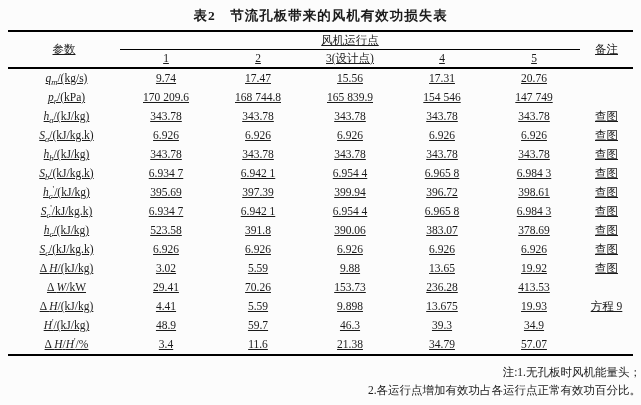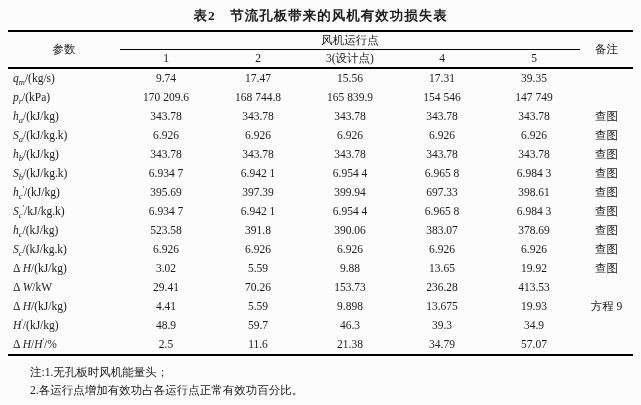--- a/index.html
+++ b/index.html
@@ -18,42 +18,44 @@
     font-weight:bold;
     letter-spacing:1px;
   }
   table{
     border-collapse:collapse;
     table-layout:fixed;
     width:625px;
     margin:5px 0 0 8px;
     border-top:2.5px solid #000;
     border-bottom:2.5px solid #000;
+    text-decoration:underline;
   }
   th,td{
     padding:0;
     font-weight:normal;
     font-size:11.5px;
     text-align:center;
     height:19px;
     line-height:19px;
     white-space:nowrap;
     overflow:hidden;
   }
   thead th{height:17px;line-height:17px;border-bottom:2.5px solid #000;}
   thead th.group-h{border-bottom:1.5px solid #000;}
-  tbody td.param{text-align:left;padding-left:5px;}
+  tbody td.param{text-align:center;padding-left:5px;}
   .it{font-style:italic;}
   sub,sup{font-size:8.5px;line-height:0;}
   sub{vertical-align:-2.5px;}
   sup{vertical-align:4px;}
   .notes{
     margin:7px 0 0 30px;
     font-size:11.5px;
     line-height:1.6;
+    text-align:right;
   }
   .note2{}
 </style>
 </head>
 <body>
 
 <div class="page">
 
   <div class="title">表2　节流孔板带来的风机有效功损失表</div>
 
@@ -81,21 +83,21 @@
         <th>5</th>
       </tr>
     </thead>
     <tbody id="tbody">
         <tr>
           <td class="param"><span class="it">q</span><sub class="it">m</sub><span>/(kg/s)</span></td>
           <td>9.74</td>
           <td>17.47</td>
           <td>15.56</td>
           <td>17.31</td>
-          <td>39.35</td>
+          <td>20.76</td>
           <td></td>
         </tr>
         <tr>
           <td class="param"><span class="it">p</span><sub class="it">r</sub><span>/(kPa)</span></td>
           <td>170 209.6</td>
           <td>168 744.8</td>
           <td>165 839.9</td>
           <td>154 546</td>
           <td>147 749</td>
           <td></td>
@@ -134,21 +136,21 @@
           <td>6.954 4</td>
           <td>6.965 8</td>
           <td>6.984 3</td>
           <td>查图</td>
         </tr>
         <tr>
           <td class="param"><span class="it">h</span><sub class="it">c</sub><sup>'</sup><span>/(kJ/kg)</span></td>
           <td>395.69</td>
           <td>397.39</td>
           <td>399.94</td>
-          <td>697.33</td>
+          <td>396.72</td>
           <td>398.61</td>
           <td>查图</td>
         </tr>
         <tr>
           <td class="param"><span class="it">S</span><sub class="it">c</sub><sup>'</sup><span>/kJ/kg.k)</span></td>
           <td>6.934 7</td>
           <td>6.942 1</td>
           <td>6.954 4</td>
           <td>6.965 8</td>
           <td>6.984 3</td>
@@ -203,21 +205,21 @@
           <td class="param"><span class="it">H</span><sup>'</sup><span>/(kJ/kg)</span></td>
           <td>48.9</td>
           <td>59.7</td>
           <td>46.3</td>
           <td>39.3</td>
           <td>34.9</td>
           <td></td>
         </tr>
         <tr>
           <td class="param"><span>Δ </span><span class="it">H</span><span>/</span><span class="it">H</span><sup>'</sup><span>/%</span></td>
-          <td>2.5</td>
+          <td>3.4</td>
           <td>11.6</td>
           <td>21.38</td>
           <td>34.79</td>
           <td>57.07</td>
           <td></td>
         </tr>
       </tbody>
   </table>
 
   <div class="notes">

